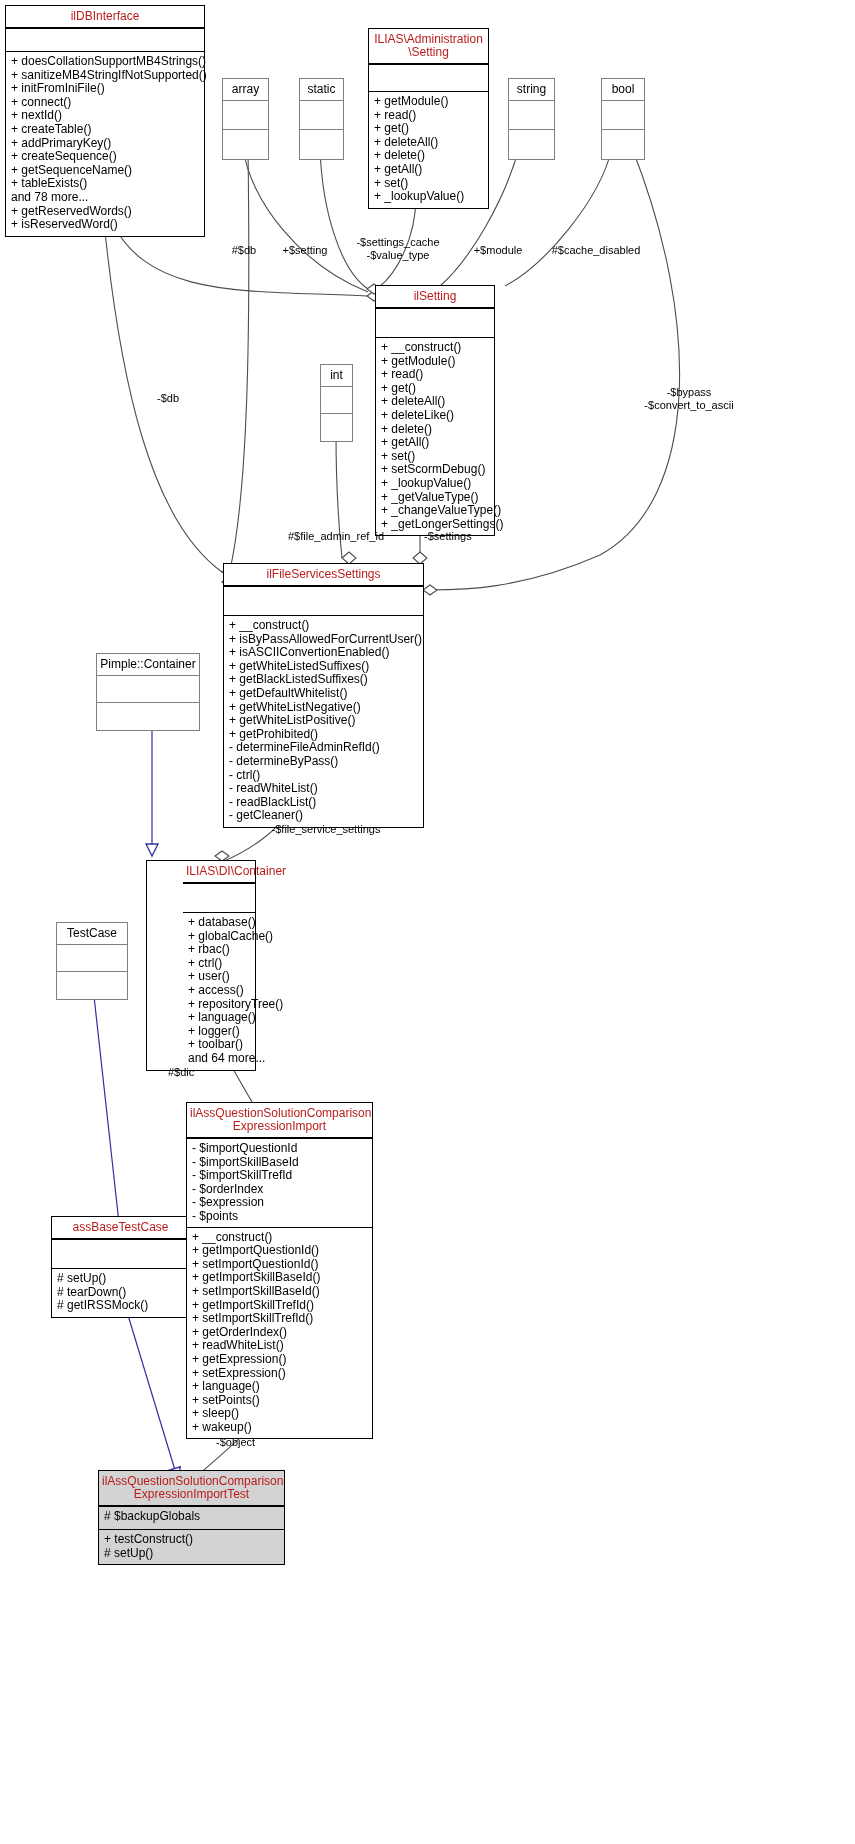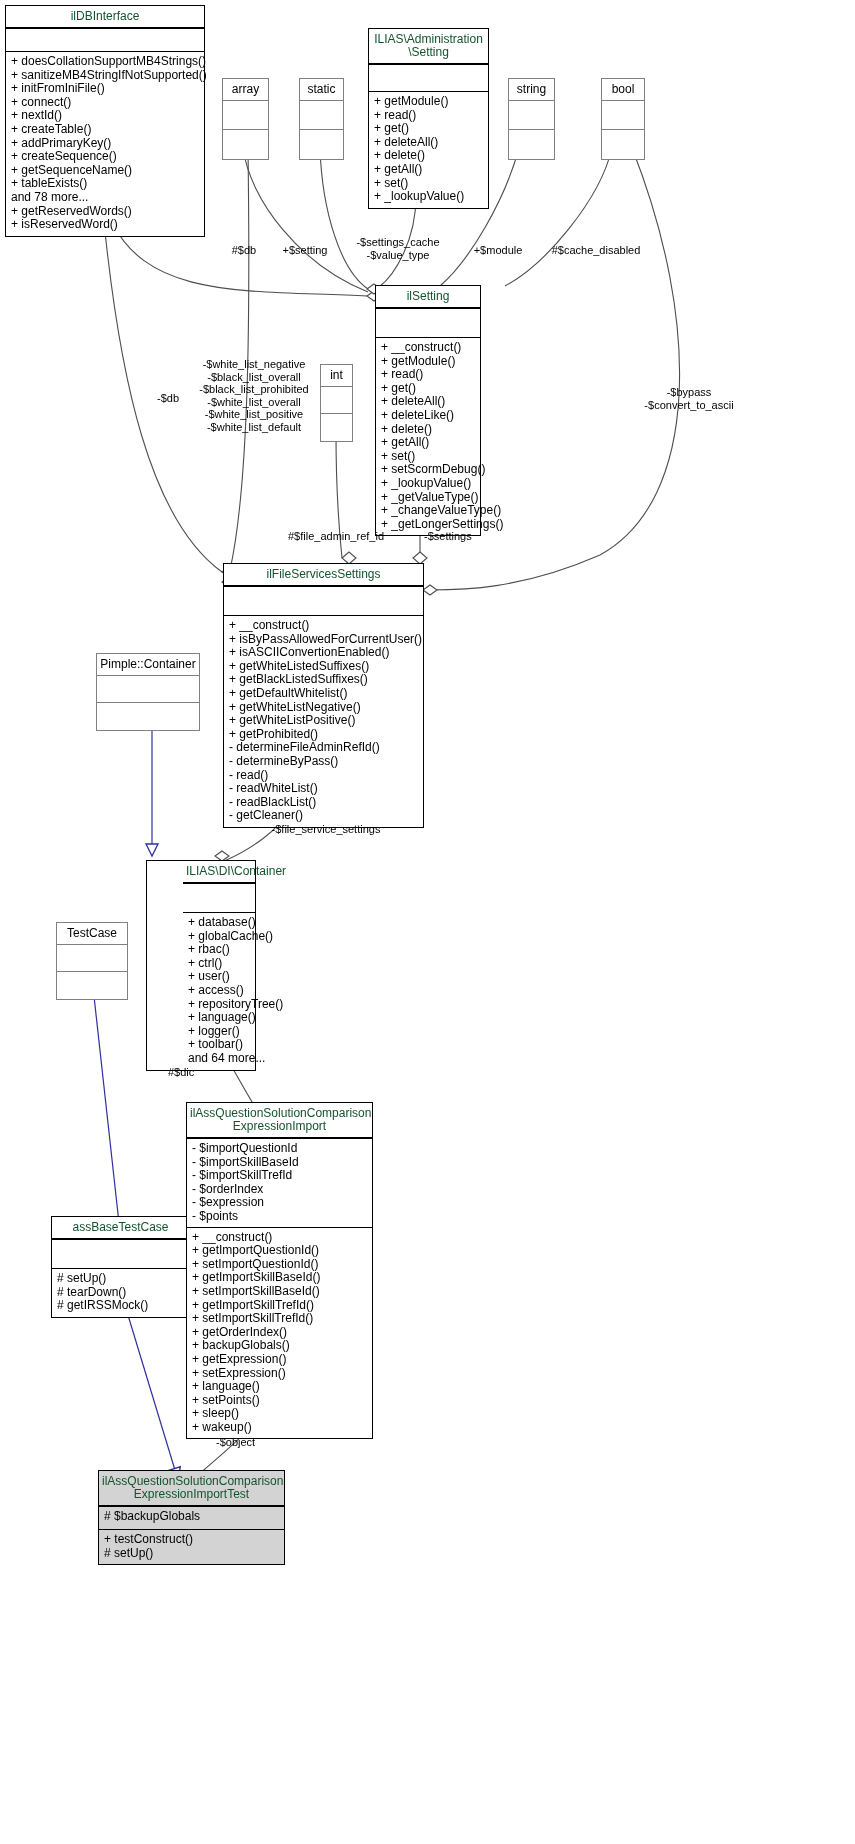--- a/index.html
+++ b/index.html
@@ -5,21 +5,21 @@
   html,body{margin:0;padding:0;background:#ffffff;}
   body{width:855px;height:1844px;position:relative;
        font-family:"Liberation Sans",sans-serif;
        -webkit-font-smoothing:antialiased;}
   #stage{position:absolute;left:0;top:0;width:855px;height:1844px;overflow:hidden;}
 
   
   .uml{position:absolute;box-sizing:border-box;background:#ffffff;
        border:1px solid #000000;}
   .uml.grey{border:1px solid #808080;}
-  .uml .title{text-align:center;font-size:12px;color:#14532d;
+  .uml .title{text-align:center;font-size:12px;color:#b91c1c;
        padding:4px 3px 4px 3px;line-height:13px;border-bottom:1px solid #000;}
   .uml.grey .title{border-bottom:1px solid #808080;color:#000;}
   .uml .attrs{border-bottom:1px solid #000;padding:3px 5px;min-height:16px;}
   .uml.grey .attrs{border-bottom:1px solid #808080;}
   .uml .ops{padding:3px 5px 4px 5px;}
   .uml .row{font-size:12px;line-height:13.6px;color:#000;white-space:nowrap;}
   .thickline{border-bottom:2px solid #000 !important;}
 
   
   .lbl{position:absolute;font-size:11px;line-height:12.5px;color:#000;
@@ -156,21 +156,21 @@
     <div class="attrs" style="height:22px;"></div>
     <div class="ops" style="height:22px;"></div>
   </div>
 
   <div class="uml grey" style="left:320px;top:364px;width:33px;">
     <div class="title">int</div>
     <div class="attrs" style="height:20px;"></div>
     <div class="ops" style="height:20px;"></div>
   </div>
 
-  <div class="uml" style="left:375px;top:285px;width:106px;">
+  <div class="uml" style="left:375px;top:285px;width:120px;">
     <div class="title thickline">ilSetting</div>
     <div class="attrs" style="height:22px;"></div>
     <div class="ops">
       <div class="row">+ __construct()</div>
       <div class="row">+ getModule()</div>
       <div class="row">+ read()</div>
       <div class="row">+ get()</div>
       <div class="row">+ deleteAll()</div>
       <div class="row">+ deleteLike()</div>
       <div class="row">+ delete()</div>
@@ -192,21 +192,21 @@
       <div class="row">+ isByPassAllowedForCurrentUser()</div>
       <div class="row">+ isASCIIConvertionEnabled()</div>
       <div class="row">+ getWhiteListedSuffixes()</div>
       <div class="row">+ getBlackListedSuffixes()</div>
       <div class="row">+ getDefaultWhitelist()</div>
       <div class="row">+ getWhiteListNegative()</div>
       <div class="row">+ getWhiteListPositive()</div>
       <div class="row">+ getProhibited()</div>
       <div class="row">- determineFileAdminRefId()</div>
       <div class="row">- determineByPass()</div>
-      <div class="row">- read()</div>
+      <div class="row">- ctrl()</div>
       <div class="row">- readWhiteList()</div>
       <div class="row">- readBlackList()</div>
       <div class="row">- getCleaner()</div>
     </div>
   </div>
 
   <div class="uml grey" style="left:96px;top:653px;width:104px;">
     <div class="title">Pimple::Container</div>
     <div class="attrs" style="height:20px;"></div>
     <div class="ops" style="height:20px;"></div>
@@ -261,21 +261,21 @@
     </div>
     <div class="ops">
       <div class="row">+ __construct()</div>
       <div class="row">+ getImportQuestionId()</div>
       <div class="row">+ setImportQuestionId()</div>
       <div class="row">+ getImportSkillBaseId()</div>
       <div class="row">+ setImportSkillBaseId()</div>
       <div class="row">+ getImportSkillTrefId()</div>
       <div class="row">+ setImportSkillTrefId()</div>
       <div class="row">+ getOrderIndex()</div>
-      <div class="row">+ backupGlobals()</div>
+      <div class="row">+ readWhiteList()</div>
       <div class="row">+ getExpression()</div>
       <div class="row">+ setExpression()</div>
       <div class="row">+ language()</div>
       <div class="row">+ setPoints()</div>
       <div class="row">+ sleep()</div>
       <div class="row">+ wakeup()</div>
     </div>
   </div>
 
   <div class="uml" style="left:98px;top:1470px;width:187px;background:#d3d3d3;">
@@ -292,26 +292,20 @@
     </div>
   </div>
 
   <div class="lbl" style="left:214px;top:244px;width:60px;">#$db</div>
   <div class="lbl" style="left:270px;top:244px;width:70px;">+$setting</div>
   <div class="lbl" style="left:338px;top:236px;width:120px;">-$settings_cache
 -$value_type</div>
   <div class="lbl" style="left:460px;top:244px;width:76px;">+$module</div>
   <div class="lbl" style="left:534px;top:244px;width:124px;">#$cache_disabled</div>
   <div class="lbl" style="left:140px;top:392px;width:56px;">-$db</div>
-  <div class="lbl" style="left:192px;top:358px;width:124px;">-$white_list_negative
--$black_list_overall
--$black_list_prohibited
--$white_list_overall
--$white_list_positive
--$white_list_default</div>
   <div class="lbl" style="left:628px;top:386px;width:122px;">-$bypass
 -$convert_to_ascii</div>
   <div class="lbl l" style="left:288px;top:530px;width:128px;">#$file_admin_ref_id</div>
   <div class="lbl l" style="left:424px;top:530px;width:74px;">-$settings</div>
   <div class="lbl l" style="left:246px;top:823px;width:160px;text-align:center;">-$file_service_settings</div>
   <div class="lbl l" style="left:168px;top:1066px;width:50px;">#$dic</div>
   <div class="lbl l" style="left:216px;top:1436px;width:60px;">-$object</div>
 
 </div>
 

